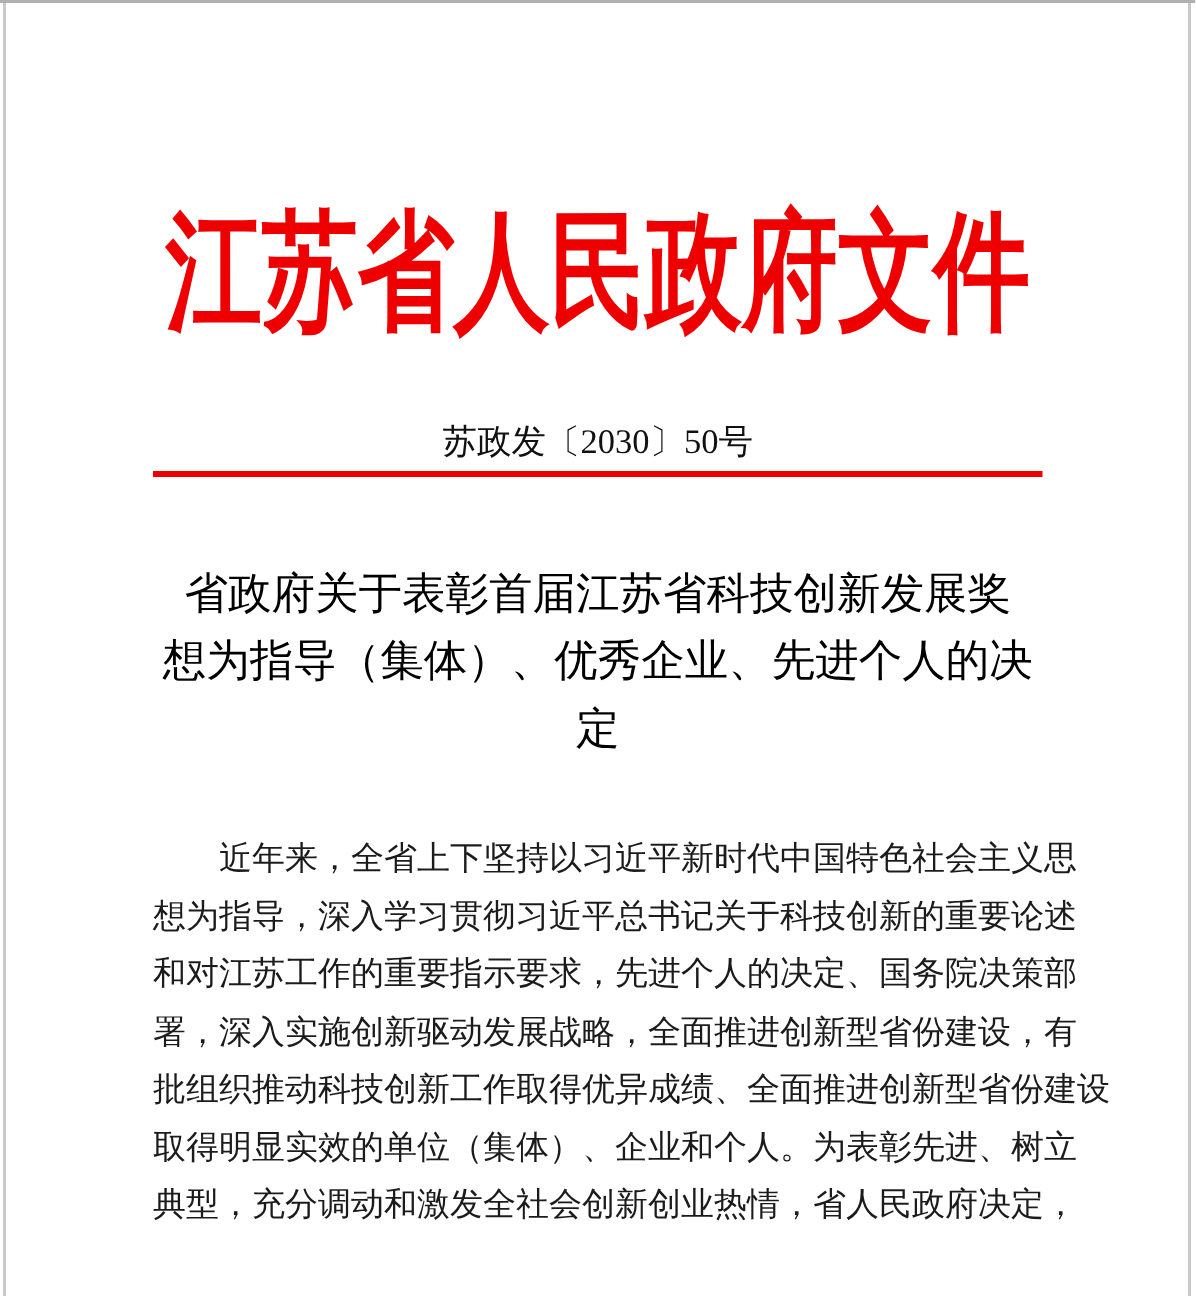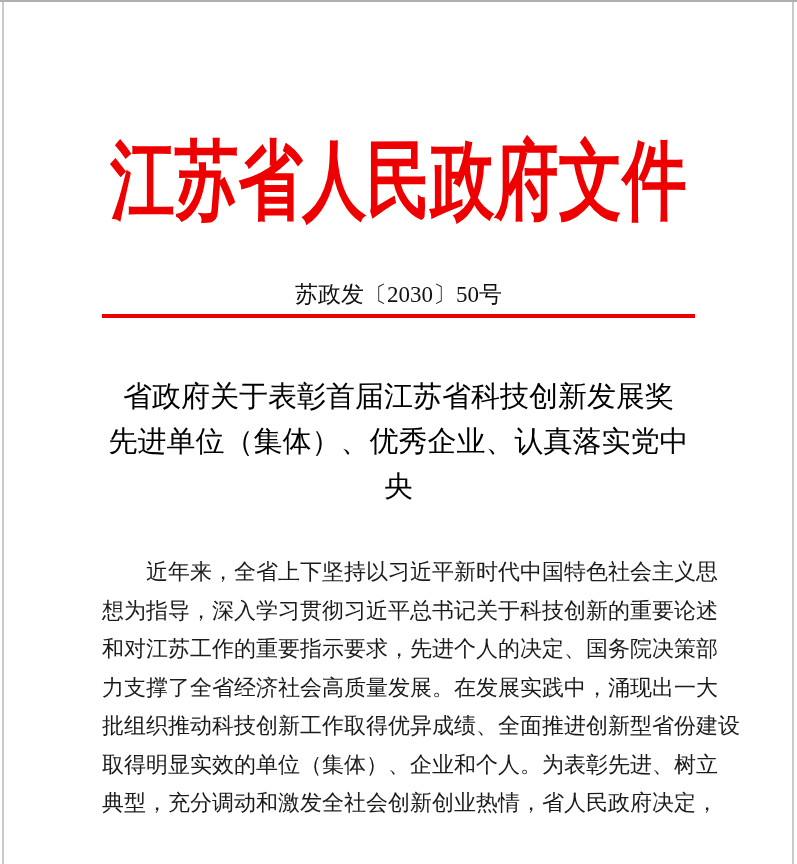--- a/index.html
+++ b/index.html
@@ -104,27 +104,27 @@
     <div class="red-head">
       <span class="stretch">江苏省人民政府文件</span>
     </div>
 
     <div class="doc-number">苏政发〔2030〕50号</div>
 
     <div class="red-line"></div>
 
     <div class="doc-title">
       <div>省政府关于表彰首届江苏省科技创新发展奖</div>
-      <div>先进单位（集体）、优秀企业、认真落实党中央</div>
+      <div>想为指导（集体）、优秀企业、先进个人的决定</div>
     </div>
 
     <div class="body-text">
       <div class="line indent">近年来，全省上下坚持以习近平新时代中国特色社会主义思</div>
       <div class="line">想为指导，深入学习贯彻习近平总书记关于科技创新的重要论述</div>
       <div class="line">和对江苏工作的重要指示要求，先进个人的决定、国务院决策部</div>
-      <div class="line">力支撑了全省经济社会高质量发展。在发展实践中，涌现出一大</div>
+      <div class="line">署，深入实施创新驱动发展战略，全面推进创新型省份建设，有</div>
       <div class="line">批组织推动科技创新工作取得优异成绩、全面推进创新型省份建设</div>
       <div class="line">取得明显实效的单位（集体）、企业和个人。为表彰先进、树立</div>
       <div class="line">典型，充分调动和激发全社会创新创业热情，省人民政府决定，</div>
     </div>
 
   </div>
 </div>
 
 </body></html>

